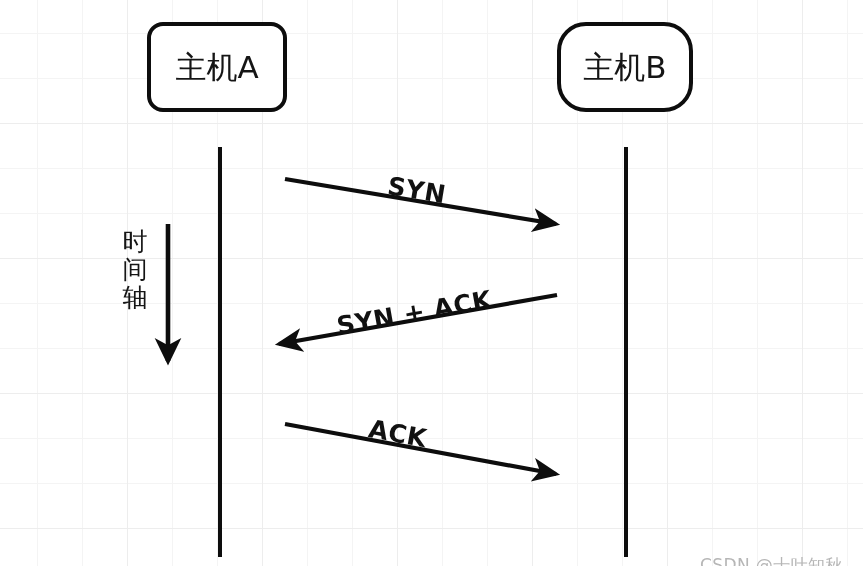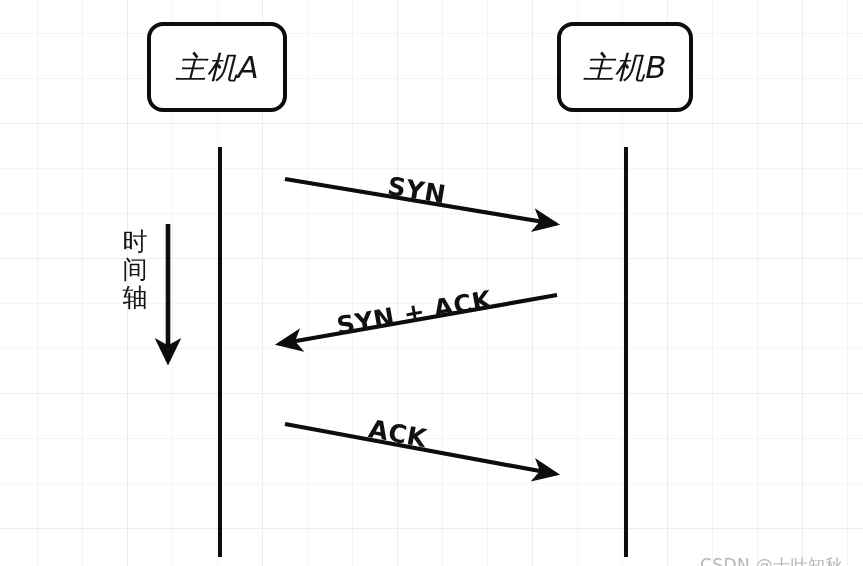--- a/index.html
+++ b/index.html
@@ -32,21 +32,20 @@
   
   .node-box {
     position: absolute;
     box-sizing: border-box;
     background: #ffffff;
     border: 4px solid #0d0d0d;
     border-radius: 16px;
     display: flex;
     align-items: center;
     justify-content: center;
-    font-style: italic;
   }
   .node-label {
     font-family: "DejaVu Sans", "Liberation Sans", sans-serif;
     font-size: 31px;
     font-weight: 400;
     color: #151515;
     letter-spacing: 0px;
     line-height: 1;
     white-space: nowrap;
   }
@@ -103,21 +102,21 @@
 </style>
 </head>
 <body>
 
 <div id="canvas">
 
   <div class="node-box" id="node-host-a" style="left: 147px; top: 22px; width: 140px; height: 90px;">
     <span class="node-label">主机A</span>
   </div>
 
-  <div class="node-box" id="node-host-b" style="left: 557px; top: 22px; width: 136px; height: 90px;">
+  <div class="node-box" id="node-host-b" style="left: 557px; top: 22px; width: 136px; height: 90px; border-radius: 29px;">
     <span class="node-label">主机B</span>
   </div>
 
   <div class="lifeline" id="lifeline-a" style="left: 218px; top: 147px; height: 410px;"></div>
   <div class="lifeline" id="lifeline-b" style="left: 624px; top: 147px; height: 410px;"></div>
 
   <svg id="arrows" viewBox="0 0 863 566">
     <defs>
       <marker id="head" markerWidth="7" markerHeight="7" refX="5.6" refY="3" orient="auto" markerUnits="strokeWidth">
         <path d="M0,0.15 L6.6,3 L0,5.85 L1.7,3 Z" fill="#0d0d0d"></path>

